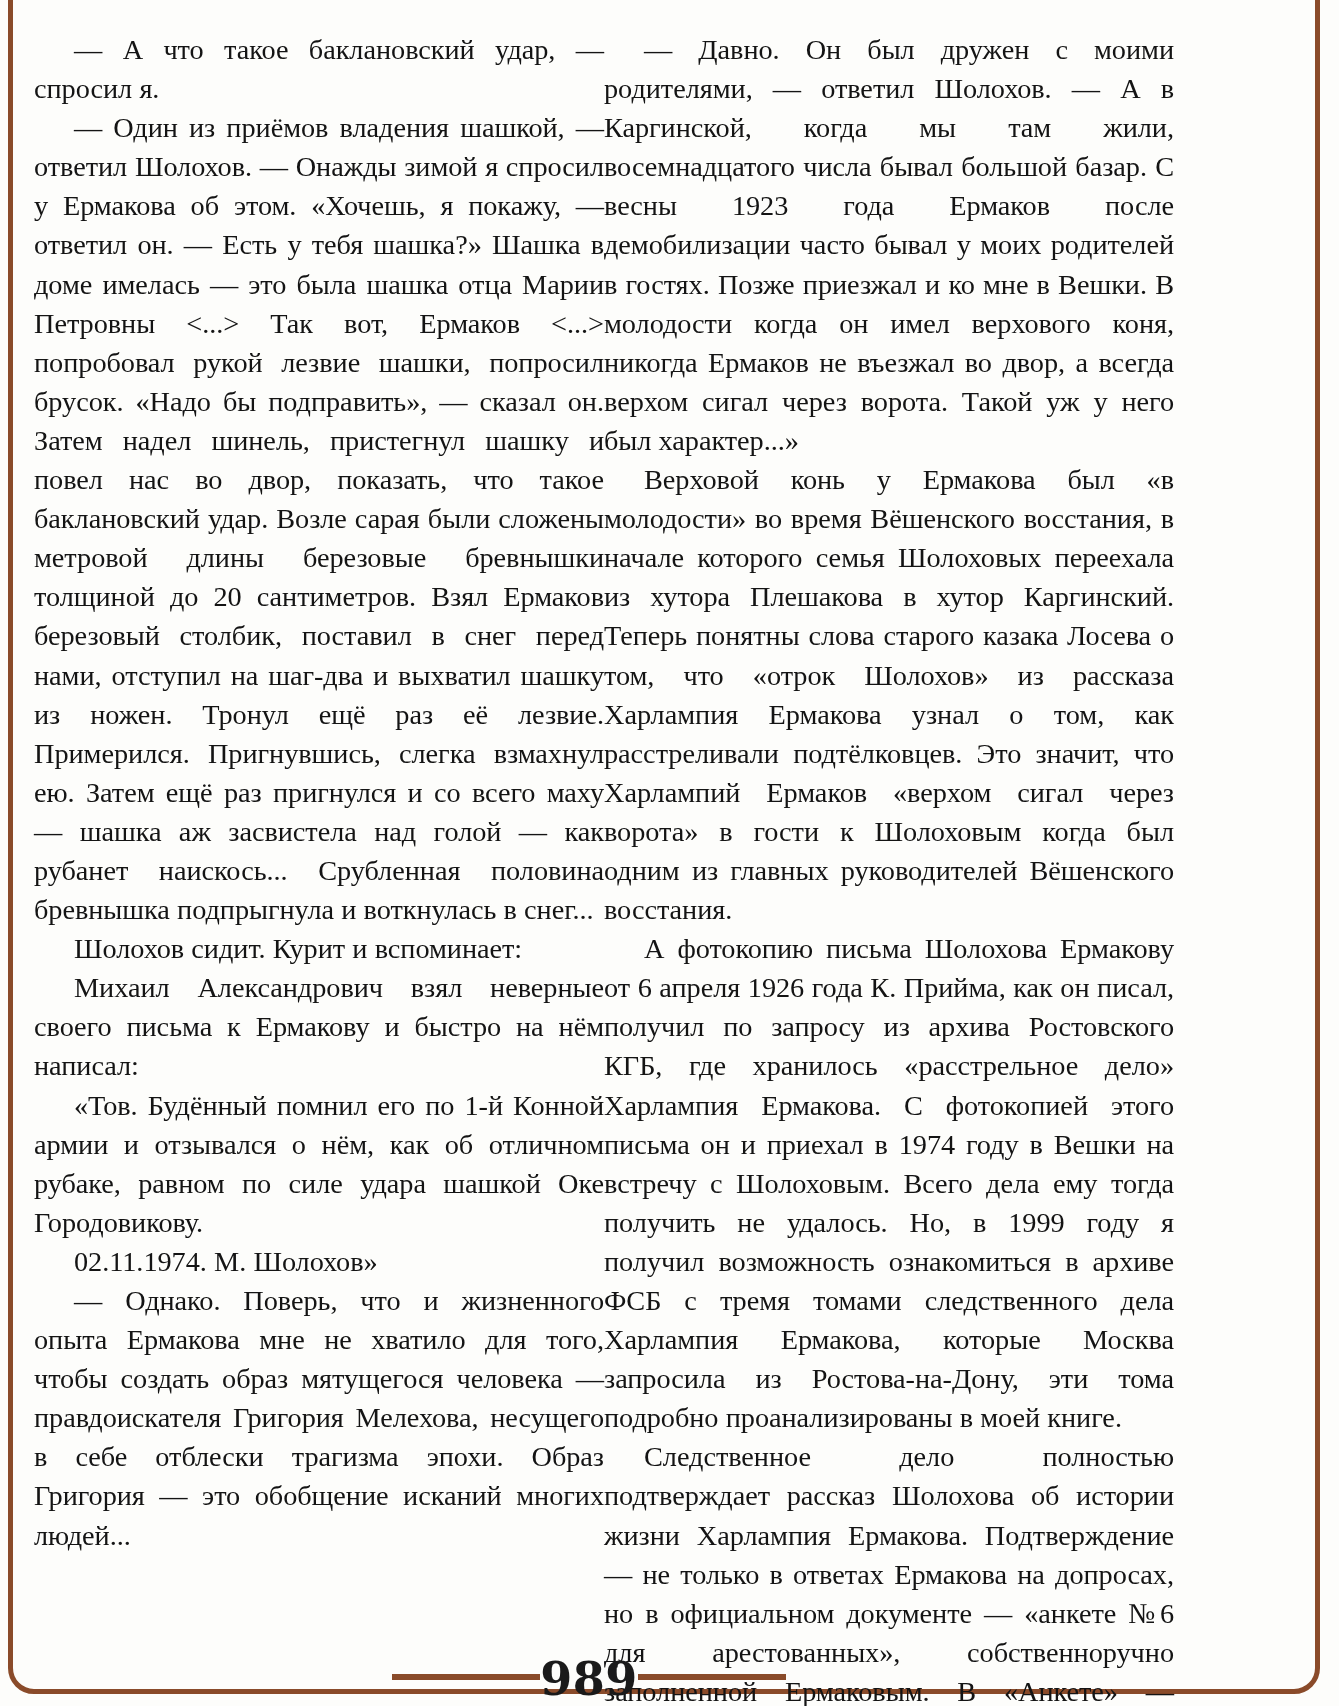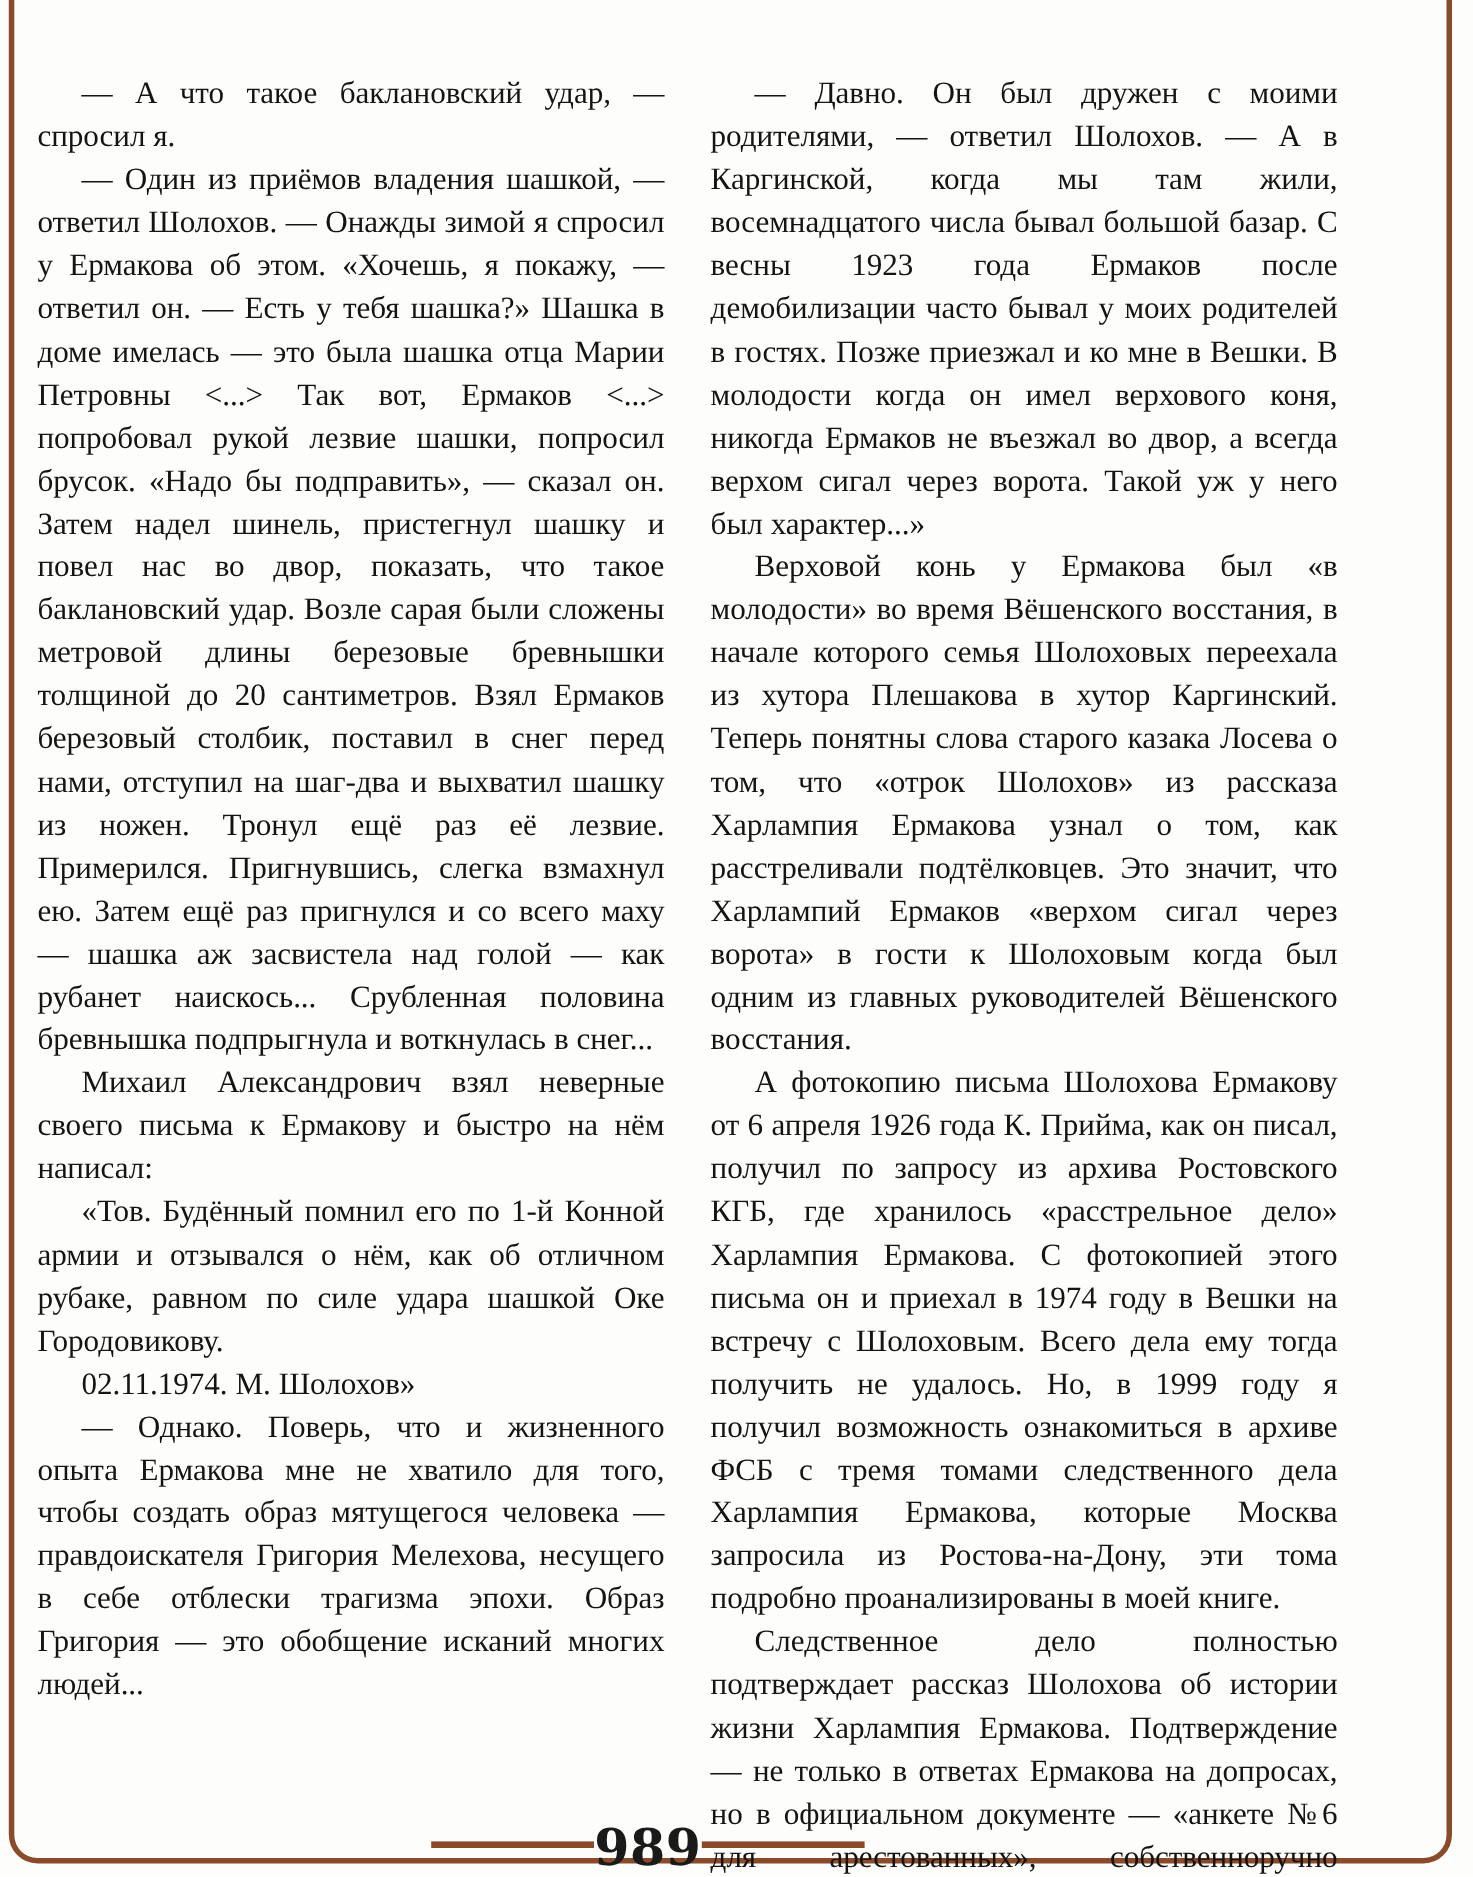--- a/index.html
+++ b/index.html
@@ -36,23 +36,21 @@
   }
 
   
   #text-body {
     position: absolute;
     left: 34px;
     top: 30px;
     width: 1268px;
     height: 1586px;
     display: flex;
-    gap: 42px;
     box-sizing: border-box;
-    margin-top: 36px;
   }
   .column {
     width: 570px;
     flex: 0 0 570px;
   }
   .para {
     margin: 0;
     text-align: justify;
     text-justify: inter-word;
     font-size: 28.3px;
@@ -100,20 +98,21 @@
 
 <div id="page">
 
   <div id="page-frame"></div>
 
   <div id="text-body">
 
     <div class="column">
       <p class="para indent">— А что такое баклановский удар, — спросил я.</p>
       <p class="para indent">— Один из приёмов владения шашкой, — ответил Шолохов. — Онажды зимой я спросил у Ермакова об этом. «Хочешь, я покажу, — ответил он. — Есть у тебя шашка?» Шашка в доме имелась — это была шашка отца Марии Петровны &lt;...&gt; Так вот, Ермаков &lt;...&gt; попробовал рукой лезвие шашки, попросил брусок. «Надо бы подправить», — сказал он. Затем надел шинель, пристегнул шашку и повел нас во двор, показать, что такое баклановский удар. Возле сарая были сложены метровой длины березовые бревнышки толщиной до 20 сантиметров. Взял Ермаков березовый столбик, поставил в снег перед нами, отступил на шаг-два и выхватил шашку из ножен. Тронул ещё раз её лезвие. Примерился. Пригнувшись, слегка взмахнул ею. Затем ещё раз пригнулся и со всего маху — шашка аж засвистела над голой — как рубанет наискось... Срубленная половина бревнышка подпрыгнула и воткнулась в снег...</p>
+      <p class="para indent">Шолохов сидит. Курит и вспоминает:</p>
       <p class="para indent">Михаил Александрович взял неверные своего письма к Ермакову и быстро на нём написал:</p>
       <p class="para indent">«Тов. Будённый помнил его по 1-й Конной армии и отзывался о нём, как об отличном рубаке, равном по силе удара шашкой Оке Городовикову.</p>
       <p class="para indent">02.11.1974. М. Шолохов»</p>
       <p class="para indent">— Однако. Поверь, что и жизненного опыта Ермакова мне не хватило для того, чтобы создать образ мятущегося человека — правдоискателя Григория Мелехова, несущего в себе отблески трагизма эпохи. Образ Григория — это обобщение исканий многих людей...</p>
 
     </div>
 
     <div class="column">
       <p class="para indent">— Давно. Он был дружен с моими родителями, — ответил Шолохов. — А в Каргинской, когда мы там жили, восемнадцатого числа бывал большой базар. С весны 1923 года Ермаков после демобилизации часто бывал у моих родителей в гостях. Позже приезжал и ко мне в Вешки. В молодости когда он имел верхового коня, никогда Ермаков не въезжал во двор, а всегда верхом сигал через ворота. Такой уж у него был характер...»</p>
       <p class="para indent">Верховой конь у Ермакова был «в молодости» во время Вёшенского восстания, в начале которого семья Шолоховых переехала из хутора Плешакова в хутор Каргинский. Теперь понятны слова старого казака Лосева о том, что «отрок Шолохов» из рассказа Харлампия Ермакова узнал о том, как расстреливали подтёлковцев. Это значит, что Харлампий Ермаков «верхом сигал через ворота» в гости к Шолоховым когда был одним из главных руководителей Вёшенского восстания.</p>

